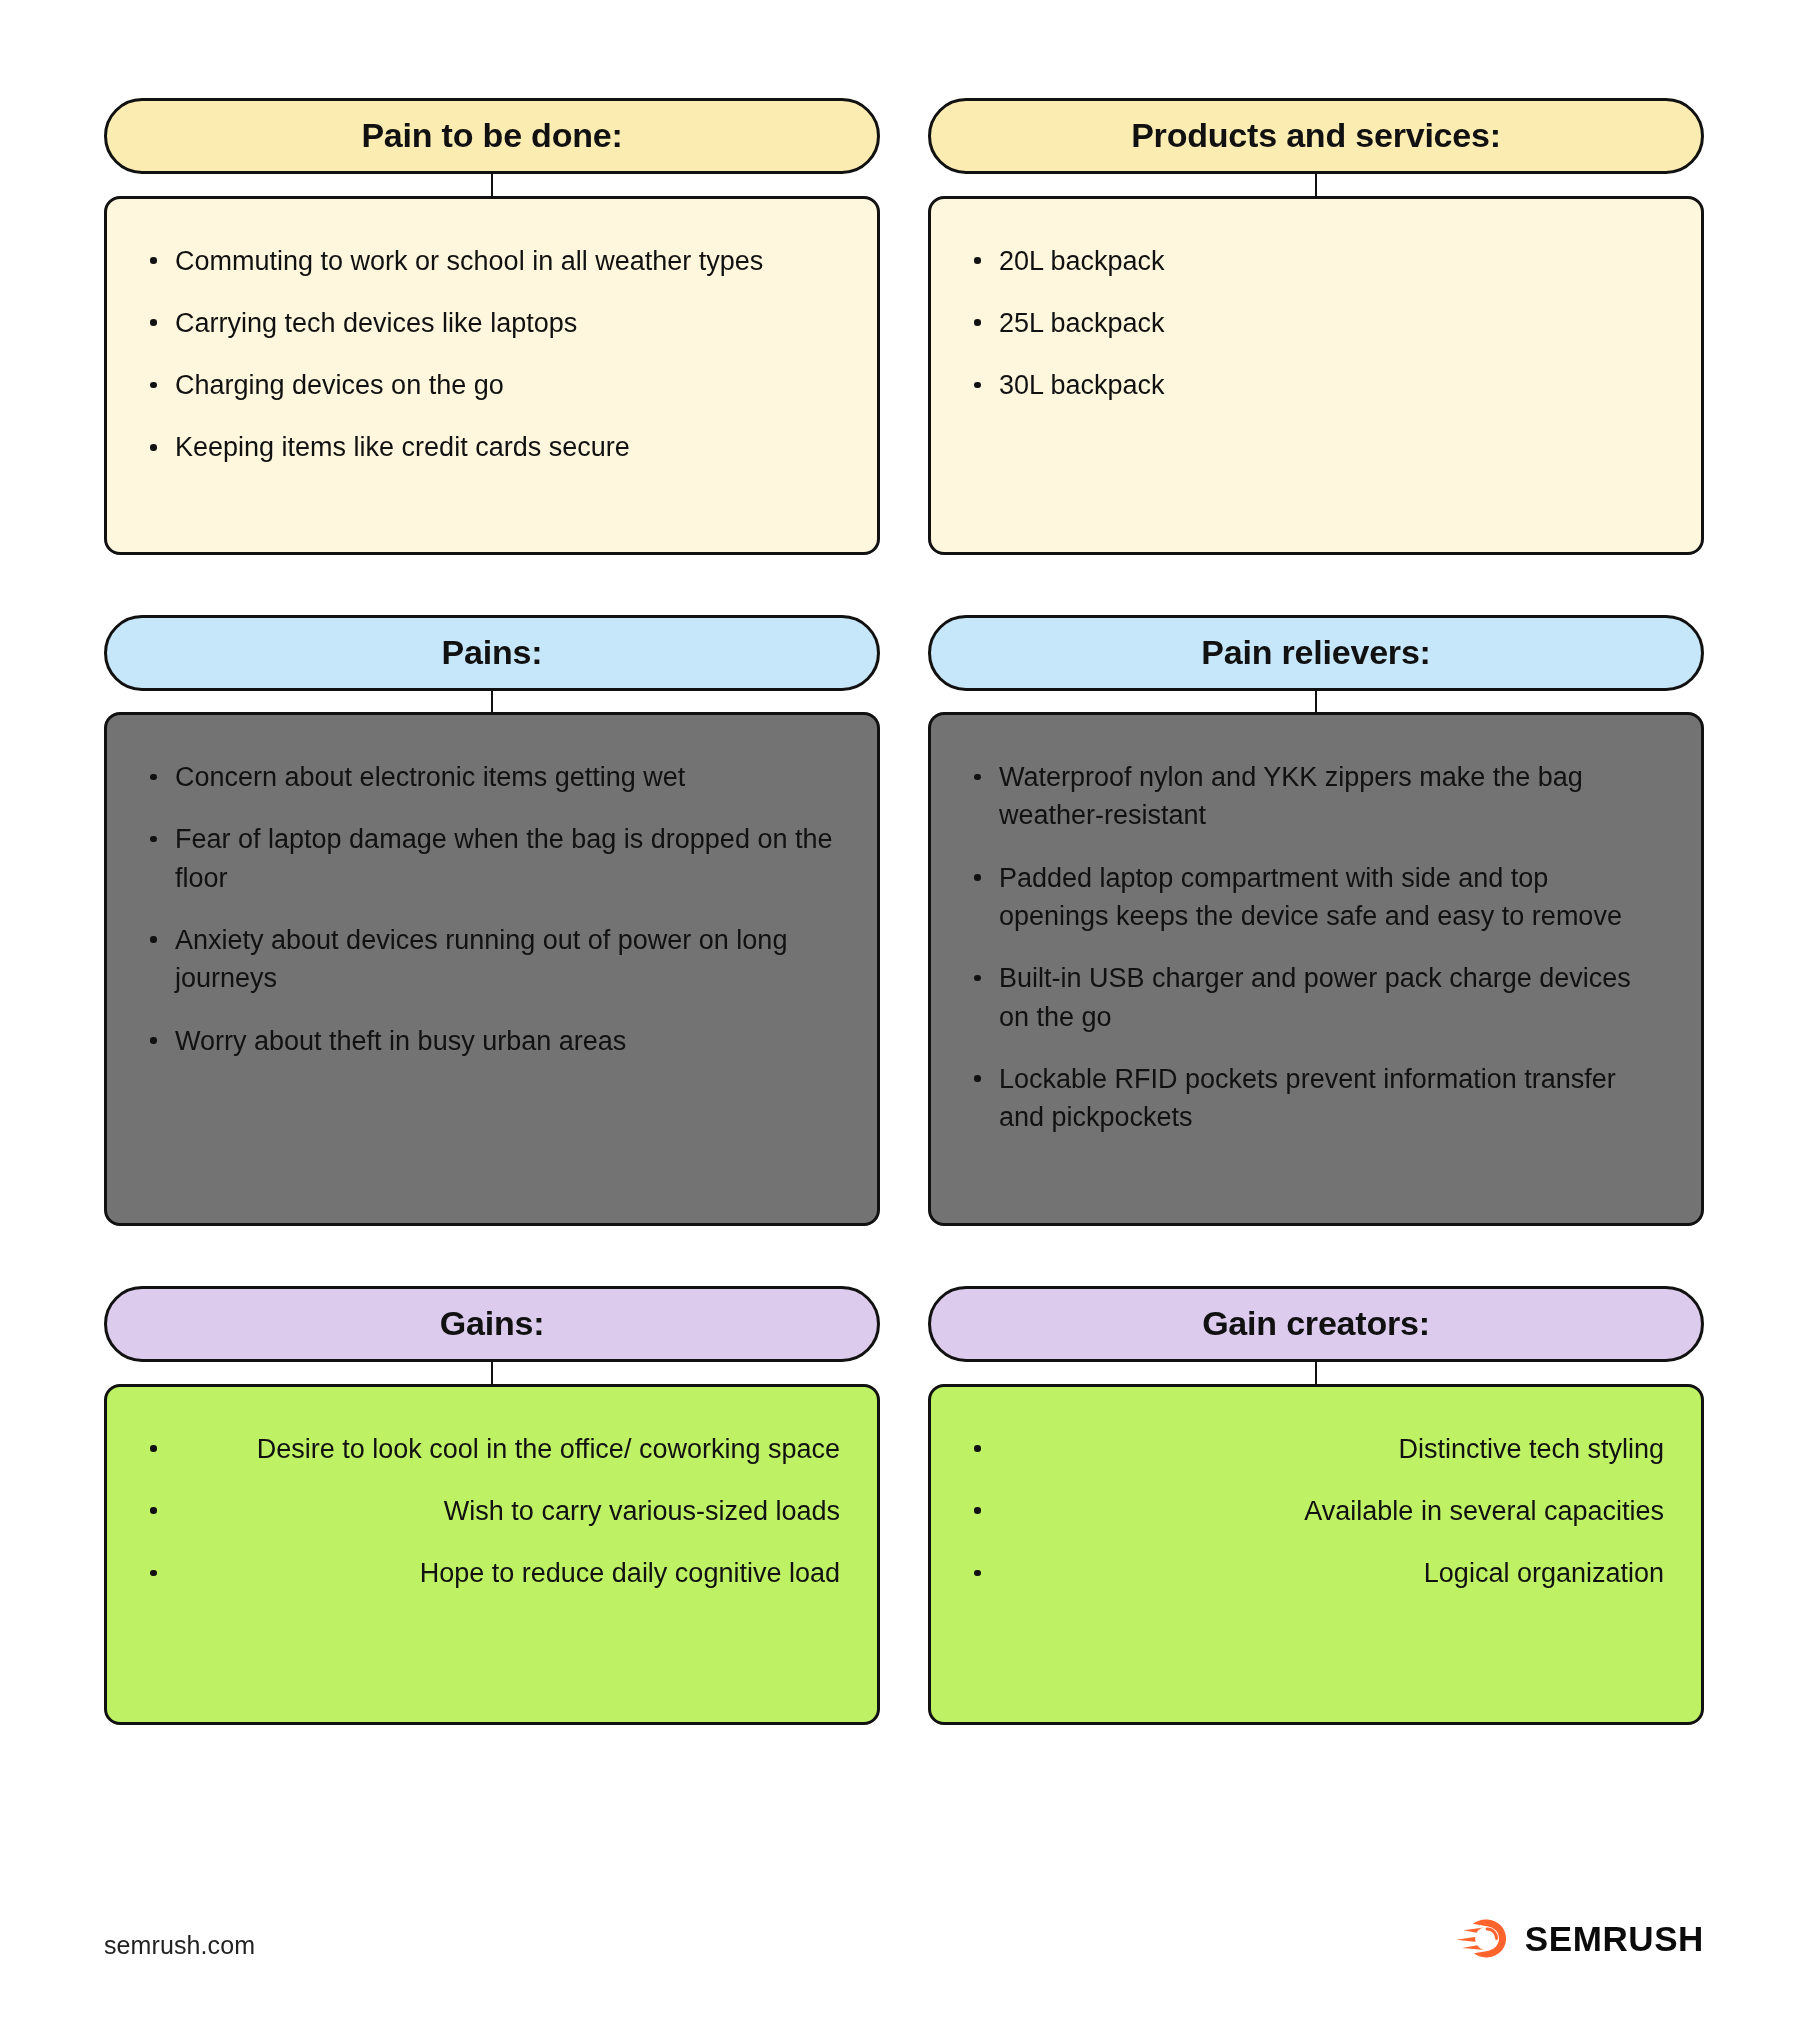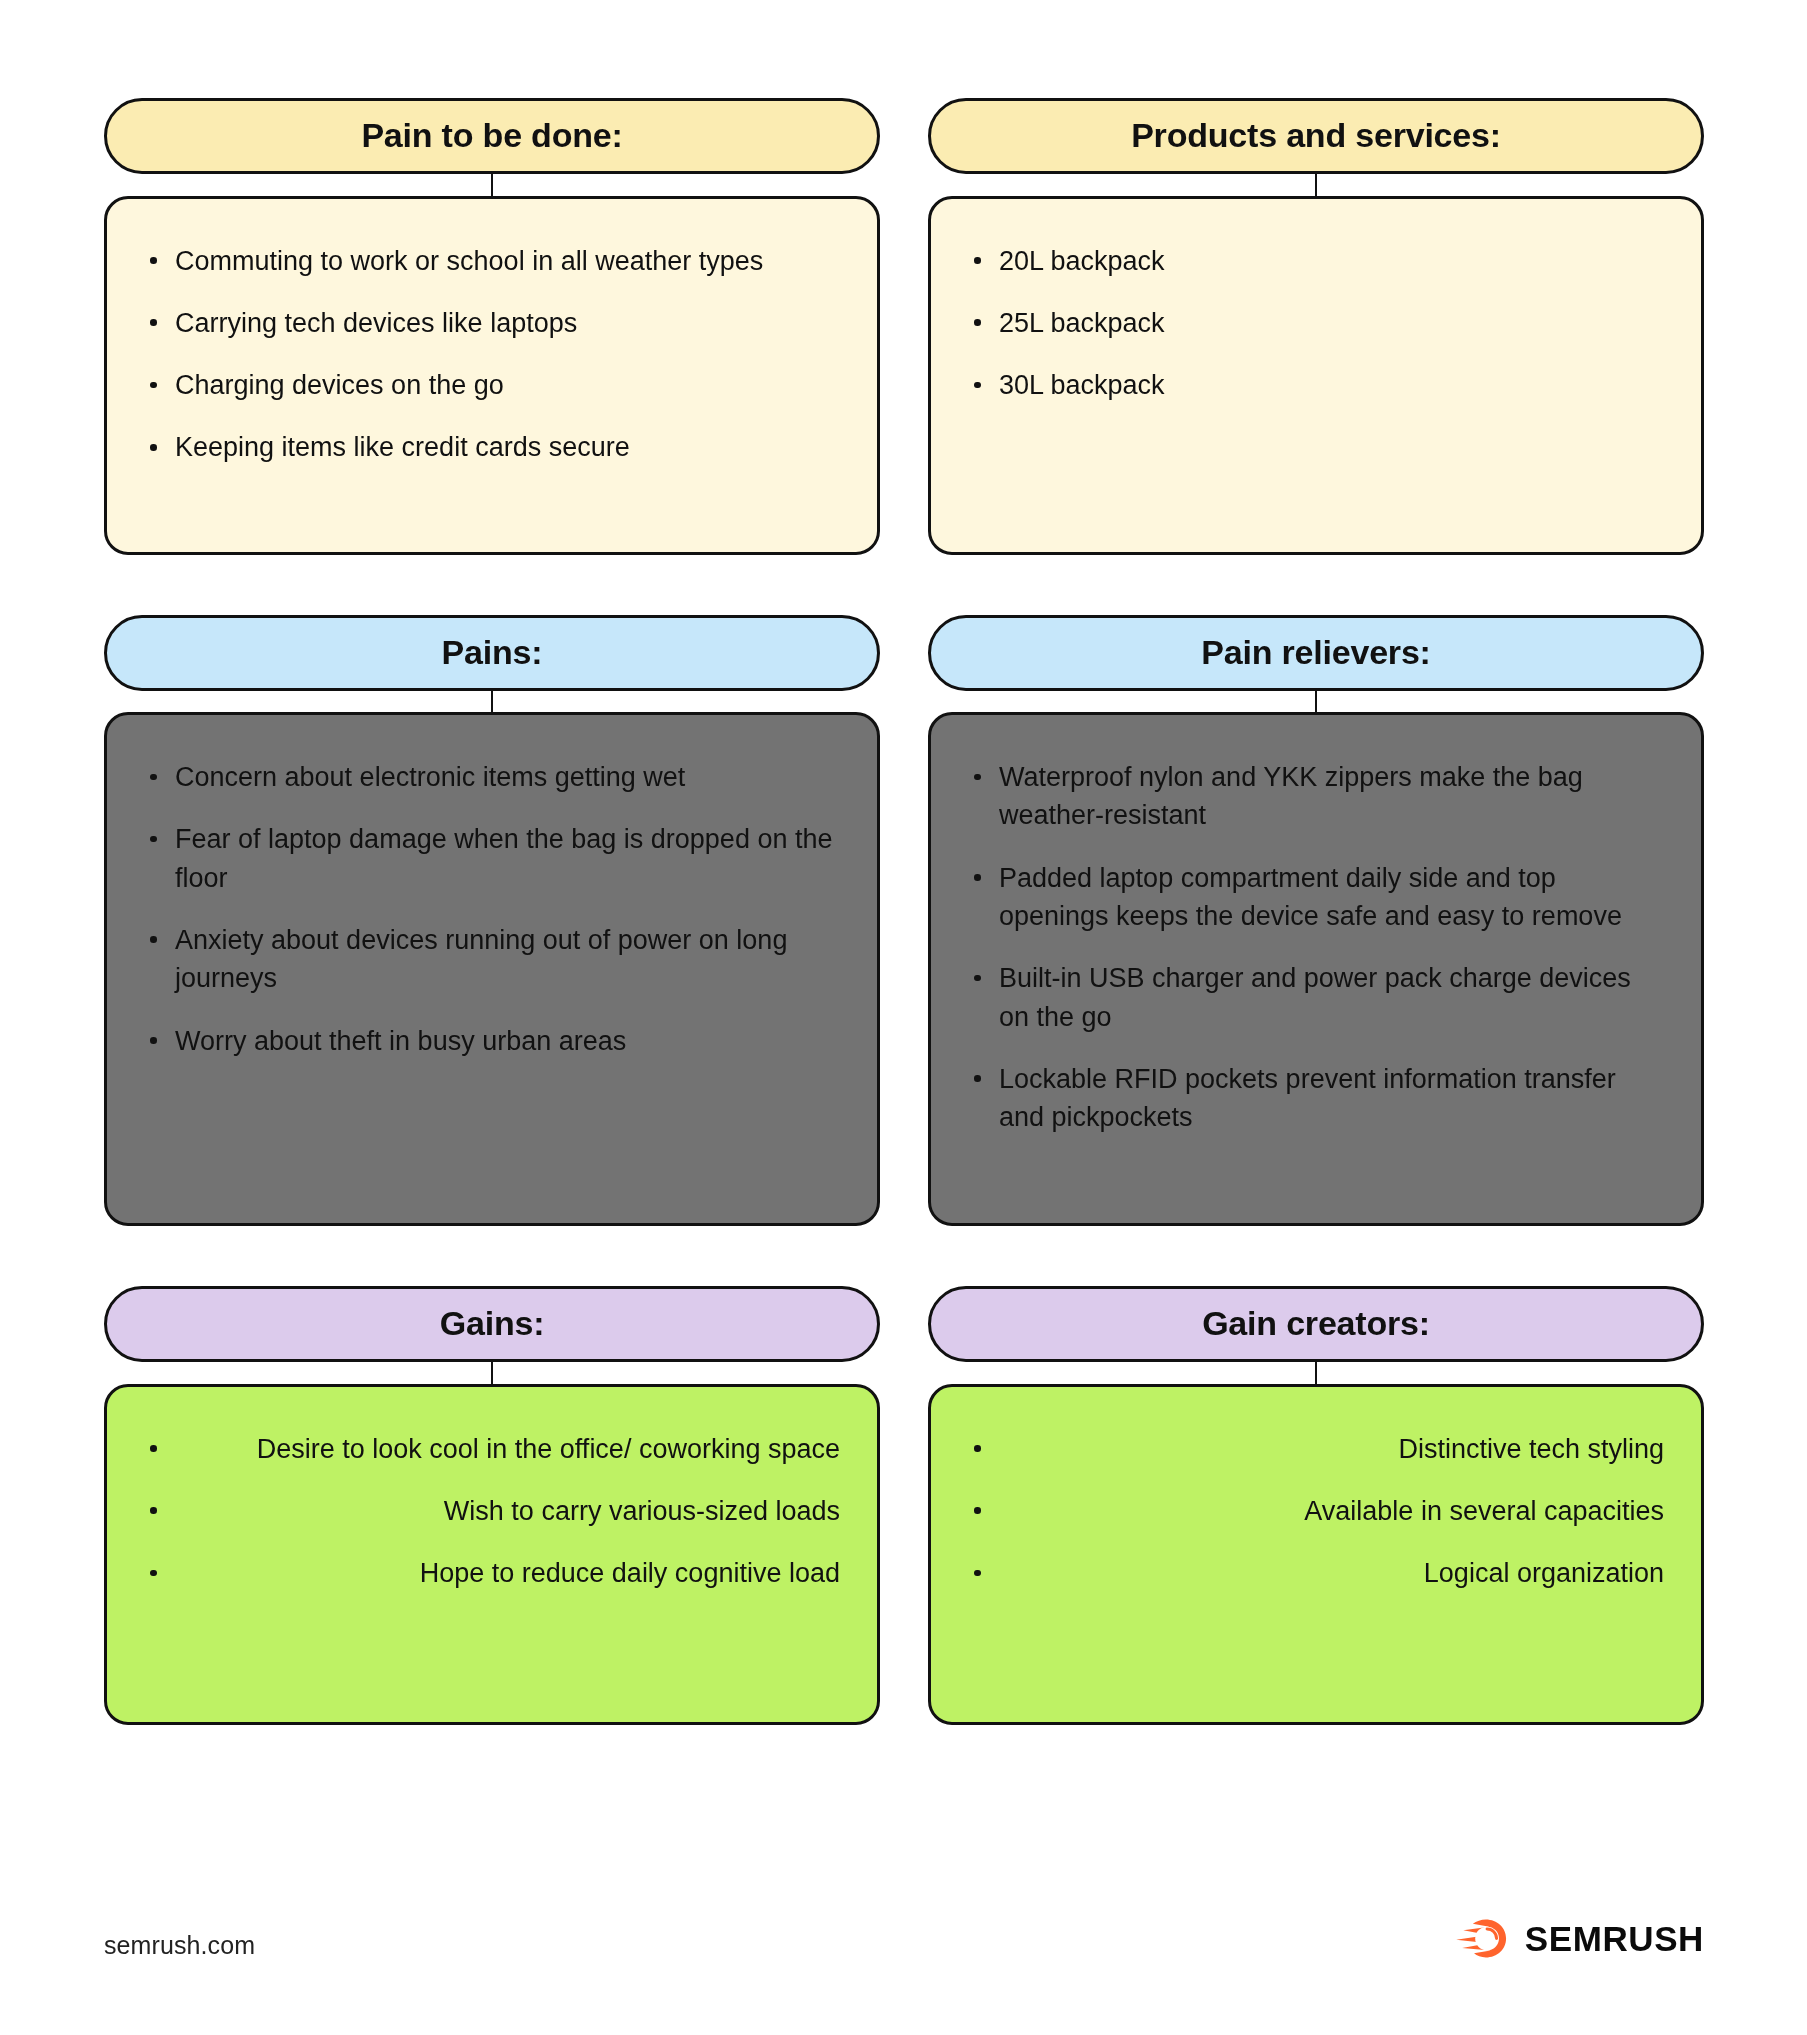--- a/index.html
+++ b/index.html
@@ -62,21 +62,21 @@
   .connector {
     width: 2.4px;
     background: #111111;
     height: 21.5px;
     margin: 0 auto;
   }
 
   .block-body {
     box-sizing: border-box;
     border: 3.6px solid #111111;
-    border-radius: 24px;
+    border-radius: 16px;
     padding: 43px 37px 37px 37px;
   }
 
   .bullets {
     list-style: none;
     margin: 0;
     padding: 0;
   }
   .bullets li {
     position: relative;
@@ -198,21 +198,21 @@
     </div>
 
     <div class="block theme-blue">
       <div class="block-header">
         <span class="htext">Pain relievers:</span>
       </div>
       <div class="connector"></div>
       <div class="block-body body-relievers">
         <ul class="bullets">
           <li><span class="dot"></span><span>Waterproof nylon and YKK zippers make the bag weather-resistant</span></li>
-          <li><span class="dot"></span><span>Padded laptop compartment daily side and top openings keeps the device safe and easy to remove</span></li>
+          <li><span class="dot"></span><span>Padded laptop compartment with side and top openings keeps the device safe and easy to remove</span></li>
           <li><span class="dot"></span><span>Built-in USB charger and power pack charge devices on the go</span></li>
           <li><span class="dot"></span><span>Lockable RFID pockets prevent information transfer and pickpockets</span></li>
         </ul>
       </div>
     </div>
 
     <div class="block theme-purple">
       <div class="block-header">
         <span class="htext">Gains:</span>
       </div>

